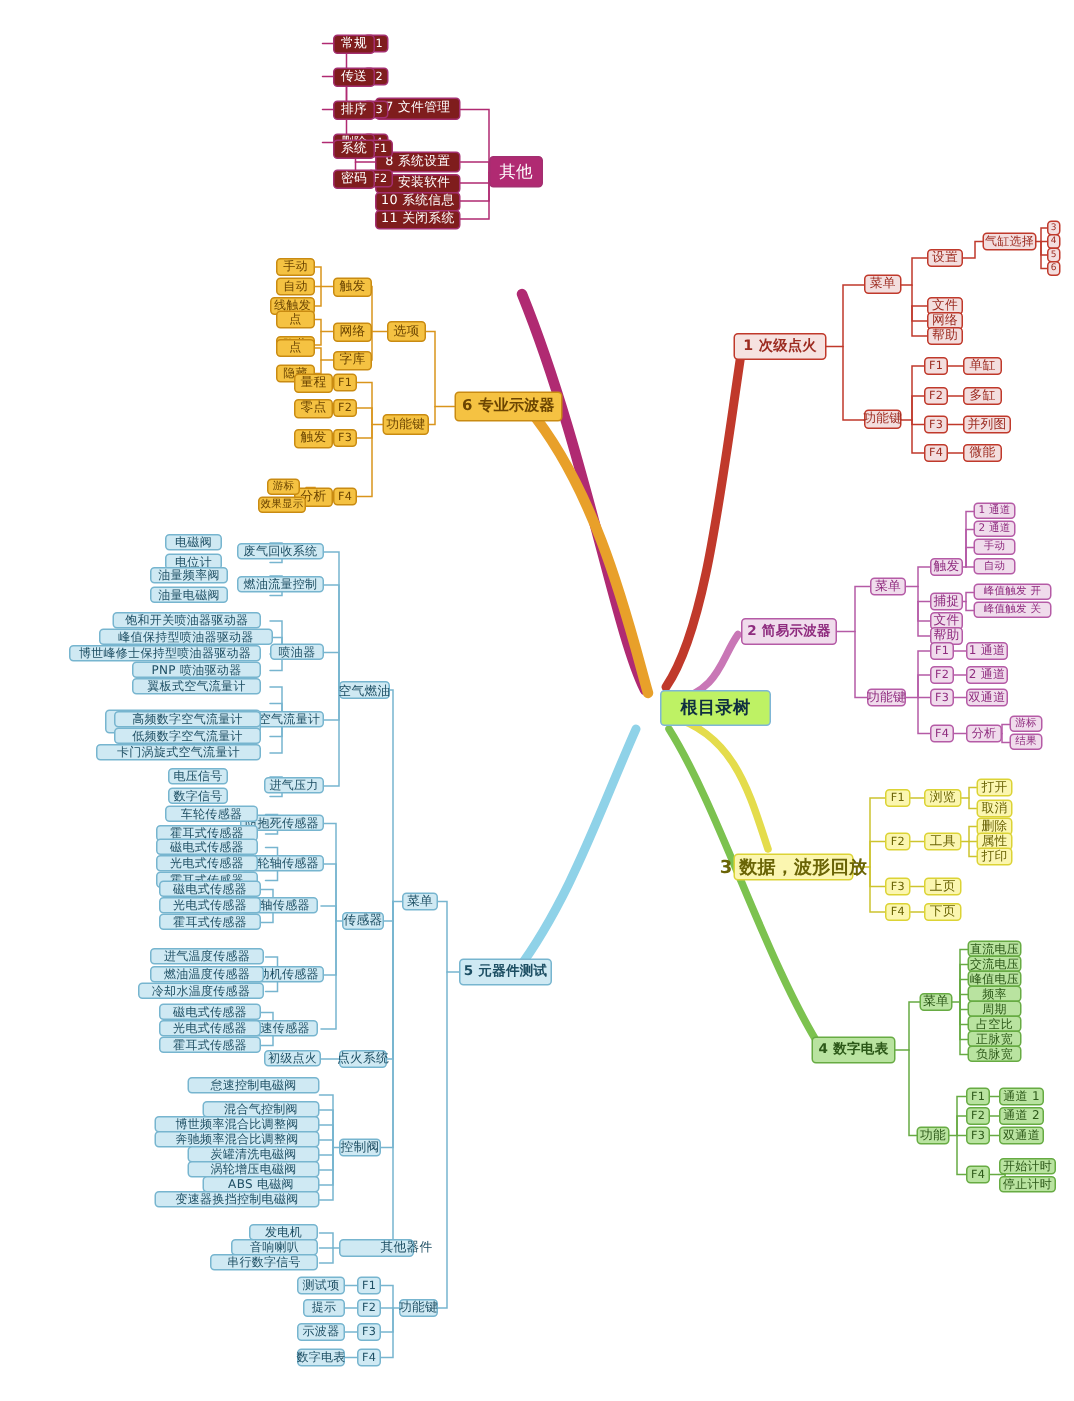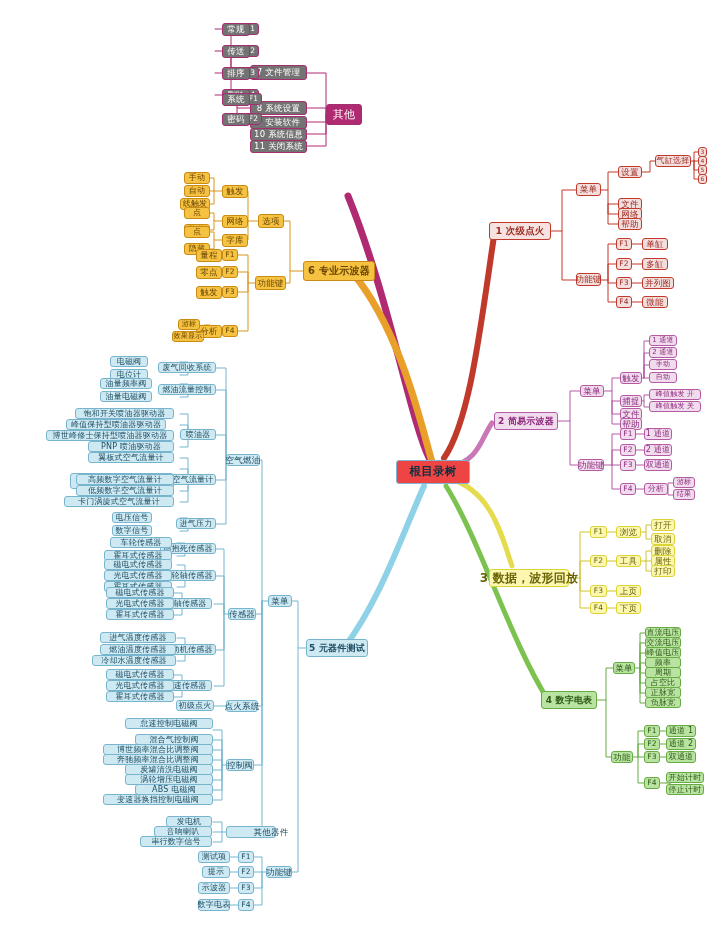--- a/index.html
+++ b/index.html
@@ -5,25 +5,25 @@
   html,body{margin:0;padding:0;background:#ffffff;}
   body{width:716px;height:934px;position:relative;overflow:hidden;
        font-family:"DejaVu Sans","Liberation Sans",sans-serif;}
   #map{position:absolute;left:0;top:0;width:716px;height:934px;}
   svg.links{position:absolute;left:0;top:0;width:716px;height:934px;pointer-events:none;}
   .node{position:absolute;box-sizing:border-box;white-space:nowrap;
         border-radius:3px;border:1px solid rgba(0,0,0,.18);
         display:flex;align-items:center;justify-content:center;
         letter-spacing:.2px;line-height:1;}
   
-  .c-root{background:#ef4444;border-color:#7fb6d6;color:#103040;}
+  .c-root{background:#bef264;border-color:#7fb6d6;color:#103040;margin-left:44px;}
   .c-red{background:#f3dede;border-color:#c0392b;color:#9c2b20;}
   .c-red.lvl1{background:#f6e2e0;}
   .c-pur{background:#f0dcec;border-color:#b55ba6;color:#8e2b7e;}
-  .c-mag{background:#737373;border-color:#a32f70;color:#ffffff;}
+  .c-mag{background:#7f1d1d;border-color:#a32f70;color:#ffffff;}
   .c-mag.lvl1{background:#b02a72;}
   .c-ora{background:#f5c242;border-color:#c98b12;color:#6b4502;}
   .c-yel{background:#fbf6b0;border-color:#dcd335;color:#6a6406;}
   .c-grn{background:#b9e3a0;border-color:#67ab43;color:#2c5818;}
   .c-blu{background:#cfe9f3;border-color:#77b5cf;color:#1d4e63;}
   .lvl0{font-size:11.5px;font-weight:bold;padding:4px 8px;}
   .lvl1{font-size:9px;padding:2px 5px;}
   .lvl2{font-size:8.5px;padding:1.5px 4px;}
   .lvl3{font-size:8px;padding:1px 3px;}
   .lvl4{font-size:7px;padding:1px 2px;}
@@ -430,21 +430,21 @@
 <div class="node c-blu lvl3" style="left:180px;top:429px;width:36px;height:11px;">喷油器</div>
 <div class="node c-blu lvl3" style="left:170px;top:474px;width:46px;height:11px;">空气流量计</div>
 <div class="node c-blu lvl3" style="left:176px;top:518px;width:40px;height:11px;">进气压力</div>
 
 <div class="node c-blu lvl3" style="left:110px;top:356px;width:38px;height:11px;">电磁阀</div>
 <div class="node c-blu lvl3" style="left:110px;top:369px;width:38px;height:11px;">电位计</div>
 <div class="node c-blu lvl3" style="left:100px;top:378px;width:52px;height:11px;">油量频率阀</div>
 <div class="node c-blu lvl3" style="left:100px;top:391px;width:52px;height:11px;">油量电磁阀</div>
 
 <div class="node c-blu lvl3" style="left:75px;top:408px;width:99px;height:11px;">饱和开关喷油器驱动器</div>
-<div class="node c-blu lvl3" style="left:66px;top:419px;width:100px;height:11px;">峰值保持型喷油器驱动器</div>
+<div class="node c-blu lvl3" style="left:66px;top:419px;width:116px;height:11px;">峰值保持型喷油器驱动器</div>
 <div class="node c-blu lvl3" style="left:46px;top:430px;width:128px;height:11px;">博世峰修士保持型喷油器驱动器</div>
 <div class="node c-blu lvl3" style="left:88px;top:441px;width:86px;height:11px;">PNP 喷油驱动器</div>
 
 <div class="node c-blu lvl3" style="left:88px;top:452px;width:86px;height:11px;">翼板式空气流量计</div>
 <div class="node c-blu lvl3" style="left:70px;top:463px;width:104px;height:16px;margin-top:10px;">BOSCH CIS 空气流量计</div>
 <div class="node c-blu lvl3" style="left:76px;top:474px;width:98px;height:11px;">高频数字空气流量计</div>
 <div class="node c-blu lvl3" style="left:76px;top:485px;width:98px;height:11px;">低频数字空气流量计</div>
 <div class="node c-blu lvl3" style="left:64px;top:496px;width:110px;height:11px;">卡门涡旋式空气流量计</div>
 
 <div class="node c-blu lvl3" style="left:112px;top:512px;width:40px;height:11px;">电压信号</div>

